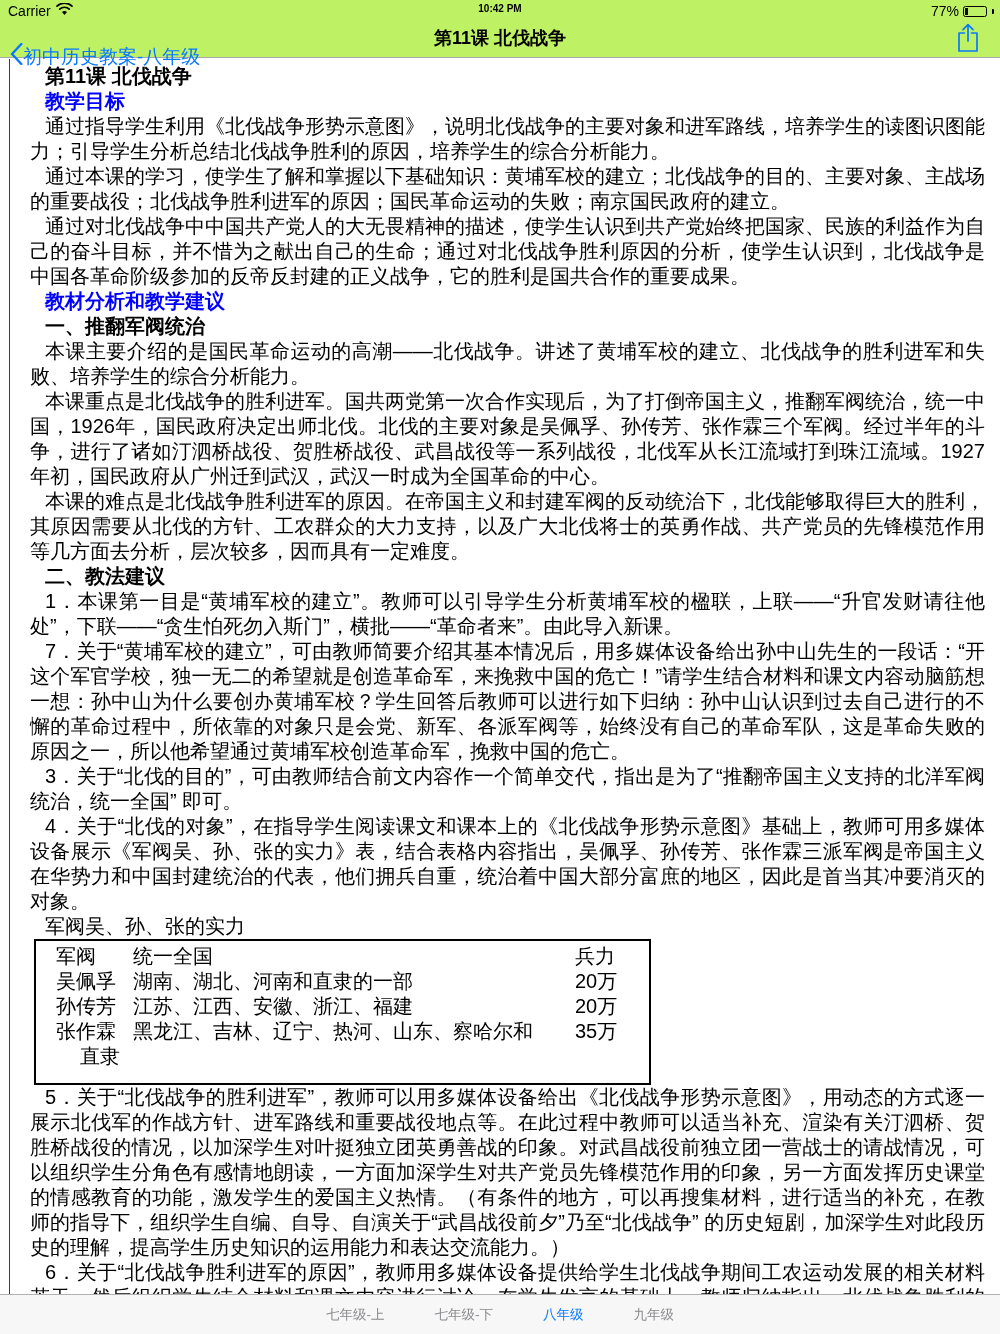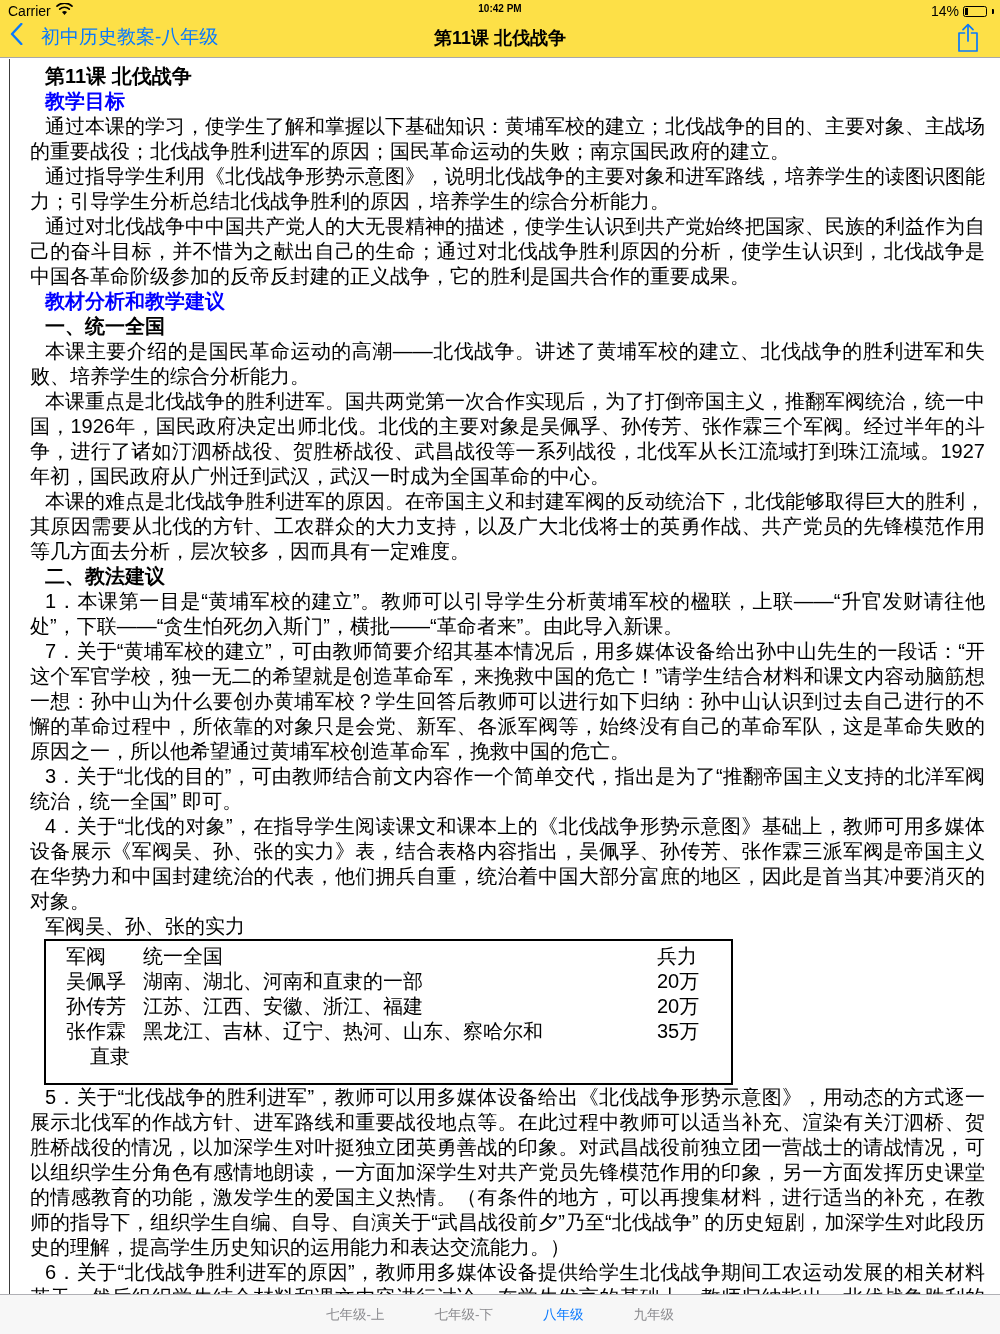--- a/index.html
+++ b/index.html
@@ -2,48 +2,48 @@
 <html><head>
 <meta charset="utf-8">
 <style>
   html,body { margin:0; padding:0; background:#fff; }
   * { box-sizing:border-box; }
   body { font-family:"Liberation Sans","DejaVu Sans",sans-serif; }
   .screen { position:relative; width:1000px; height:1334px; background:#ffffff; overflow:hidden; }
 
   
   .topbar { position:absolute; top:0; left:0; right:0; height:58px;
-            background:#fde047; border-bottom:1px solid #a7a7aa; z-index:5; }
+            background:#bef264; border-bottom:1px solid #a7a7aa; z-index:5; }
   .statusbar { position:relative; height:22px; font-size:14px; color:#000; }
   .status-left { position:absolute; left:8px; top:3px; display:flex; align-items:center; gap:5px; }
   .status-time { position:absolute; left:0; right:0; top:3px; text-align:center; font-weight:700; font-size:10px; }
   .status-right { position:absolute; right:6px; top:3px; display:flex; align-items:center; gap:4px; }
   .batt-icon { position:relative; width:24px; height:11px; border:1px solid #000; border-radius:2.5px; }
   .batt-fill { position:absolute; left:1px; top:1px; bottom:1px; width:3px; background:#000; }
   .batt-nub { width:2px; height:5px; background:#000; border-radius:0 1px 1px 0; margin-left:1px; }
 
   .navbar { position:relative; height:35px; }
-  .back-btn { position:absolute; left:10px; top:1px; display:flex; align-items:center; gap:18px;
+  .back-btn { position:absolute; left:10px; top:21px; display:flex; align-items:center; gap:0;
               color:#0879fe; font-size:19px; cursor:pointer; }
   .nav-title { text-align:center; font-size:18px; font-weight:700; line-height:33px; color:#000; }
   .share-btn { position:absolute; right:20px; top:1px; cursor:pointer; }
 
   
   .content { position:absolute; top:59px; left:0; right:0; bottom:40px; background:#fff;
              padding:5px 15px 0 30px; font-size:20px; line-height:25px;
              text-align:justify; overflow:hidden; color:#000; }
   .content:before { content:""; position:absolute; left:9px; top:0; bottom:0; width:1px; background:#3c3c3c; }
   .content p { margin:0; text-indent:15px; }
   .doc-title { font-weight:700; margin-bottom:25px; }
   .h-blue { color:#0100fe; font-weight:700; }
   .h-black { font-weight:700; }
 
   
-  table.warlords { border-collapse:collapse; border:2px solid #000; width:689px;
-                   margin-left:14px; font-size:20px; }
+  table.warlords { border-collapse:collapse; border:2px solid #000; width:617px;
+                   margin-left:4px; font-size:20px; }
   table.warlords td { padding:0; line-height:25px; vertical-align:top; }
   table.warlords tr:first-child td { padding-top:3px; }
   table.warlords tr:last-child td { padding-bottom:14px; }
   td.c1 { width:98px; padding-left:20px !important; }
   td.c3 { width:75px; text-align:left; padding-right:13px !important; }
   tr.wrap-row td { padding-left:44px !important; }
 
   
   .tabbar { position:absolute; left:0; right:0; bottom:0; height:40px; background:#f7f7f7;
             border-top:1px solid #b0b0b5; display:flex; justify-content:center;
@@ -63,21 +63,21 @@
         <span>
           <svg width="17" height="13" viewBox="0 0 17 13">
             <path d="M8.5 12 L11 8.9 A4 4 0 0 0 6 8.9 Z" fill="#000"></path>
             <path d="M3.7 6.2 a6.9 6.9 0 0 1 9.6 0" stroke="#000" stroke-width="1.7" fill="none" stroke-linecap="round"></path>
             <path d="M1 3.2 a10.7 10.7 0 0 1 15 0" stroke="#000" stroke-width="1.7" fill="none" stroke-linecap="round"></path>
           </svg>
         </span>
       </div>
       <div class="status-time">10:42 PM</div>
       <div class="status-right">
-        <span>14%</span>
+        <span>77%</span>
         <span class="batt-icon">
             <span class="batt-fill"></span>
           </span>
         <span class="batt-nub"></span>
       </div>
     </div>
 
     <div class="navbar">
       <div class="back-btn">
         <span>
@@ -97,26 +97,26 @@
           </svg>
         </span>
       </div>
     </div>
   </div>
 
   <div class="content">
     <p class="doc-title">第11课 北伐战争</p>
 
     <p class="h-blue">教学目标</p>
+    <p>通过指导学生利用《北伐战争形势示意图》，说明北伐战争的主要对象和进军路线，培养学生的读图识图能力；引导学生分析总结北伐战争胜利的原因，培养学生的综合分析能力。</p>
     <p>通过本课的学习，使学生了解和掌握以下基础知识：黄埔军校的建立；北伐战争的目的、主要对象、主战场的重要战役；北伐战争胜利进军的原因；国民革命运动的失败；南京国民政府的建立。</p>
-    <p>通过指导学生利用《北伐战争形势示意图》，说明北伐战争的主要对象和进军路线，培养学生的读图识图能力；引导学生分析总结北伐战争胜利的原因，培养学生的综合分析能力。</p>
     <p>通过对北伐战争中中国共产党人的大无畏精神的描述，使学生认识到共产党始终把国家、民族的利益作为自己的奋斗目标，并不惜为之献出自己的生命；通过对北伐战争胜利原因的分析，使学生认识到，北伐战争是中国各革命阶级参加的反帝反封建的正义战争，它的胜利是国共合作的重要成果。</p>
 
     <p class="h-blue">教材分析和教学建议</p>
-    <p class="h-black">一、统一全国</p>
+    <p class="h-black">一、推翻军阀统治</p>
     <p>本课主要介绍的是国民革命运动的高潮——北伐战争。讲述了黄埔军校的建立、北伐战争的胜利进军和失败、培养学生的综合分析能力。</p>
     <p>本课重点是北伐战争的胜利进军。国共两党第一次合作实现后，为了打倒帝国主义，推翻军阀统治，统一中国，1926年，国民政府决定出师北伐。北伐的主要对象是吴佩孚、孙传芳、张作霖三个军阀。经过半年的斗争，进行了诸如汀泗桥战役、贺胜桥战役、武昌战役等一系列战役，北伐军从长江流域打到珠江流域。1927年初，国民政府从广州迁到武汉，武汉一时成为全国革命的中心。</p>
     <p>本课的难点是北伐战争胜利进军的原因。在帝国主义和封建军阀的反动统治下，北伐能够取得巨大的胜利，其原因需要从北伐的方针、工农群众的大力支持，以及广大北伐将士的英勇作战、共产党员的先锋模范作用等几方面去分析，层次较多，因而具有一定难度。</p>
 
     <p class="h-black">二、教法建议</p>
     <p>1．本课第一目是“黄埔军校的建立”。教师可以引导学生分析黄埔军校的楹联，上联——“升官发财请往他处”，下联——“贪生怕死勿入斯门”，横批——“革命者来”。由此导入新课。</p>
     <p>7．关于“黄埔军校的建立”，可由教师简要介绍其基本情况后，用多媒体设备给出孙中山先生的一段话：“开这个军官学校，独一无二的希望就是创造革命军，来挽救中国的危亡！”请学生结合材料和课文内容动脑筋想一想：孙中山为什么要创办黄埔军校？学生回答后教师可以进行如下归纳：孙中山认识到过去自己进行的不懈的革命过程中，所依靠的对象只是会党、新军、各派军阀等，始终没有自己的革命军队，这是革命失败的原因之一，所以他希望通过黄埔军校创造革命军，挽救中国的危亡。</p>
     <p>3．关于“北伐的目的”，可由教师结合前文内容作一个简单交代，指出是为了“推翻帝国主义支持的北洋军阀统治，统一全国” 即可。</p>
     <p>4．关于“北伐的对象”，在指导学生阅读课文和课本上的《北伐战争形势示意图》基础上，教师可用多媒体设备展示《军阀吴、孙、张的实力》表，结合表格内容指出，吴佩孚、孙传芳、张作霖三派军阀是帝国主义在华势力和中国封建统治的代表，他们拥兵自重，统治着中国大部分富庶的地区，因此是首当其冲要消灭的对象。</p>
 

